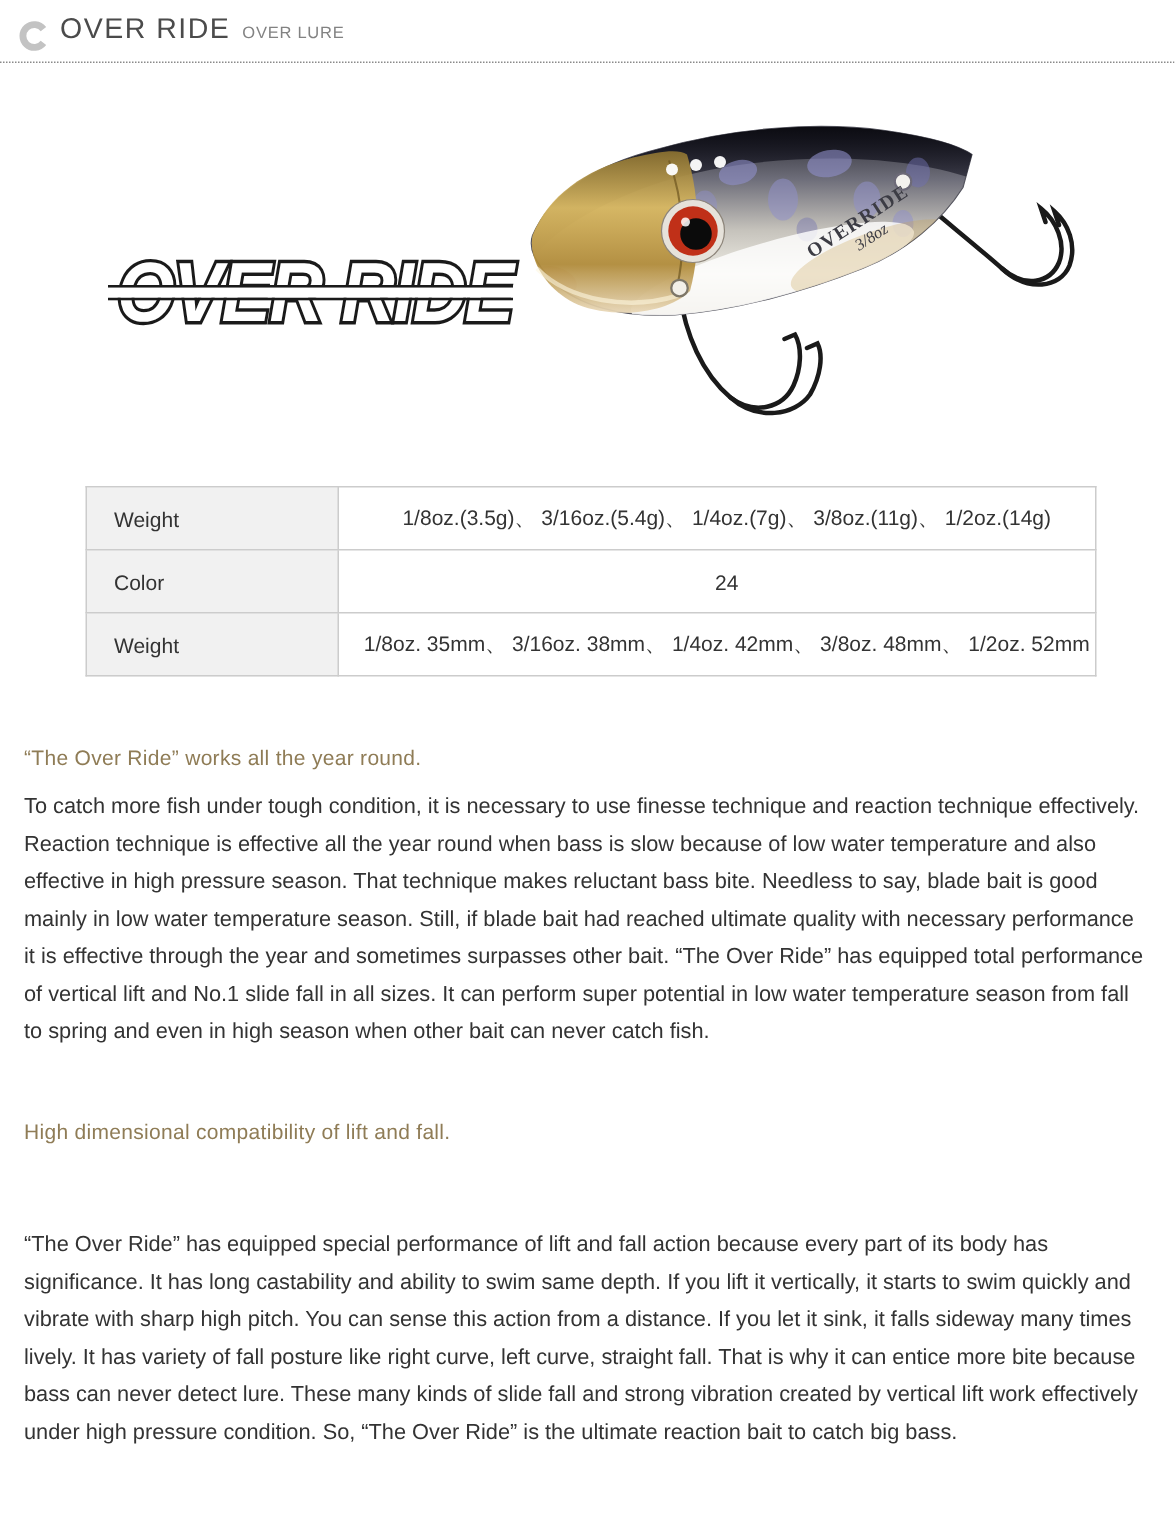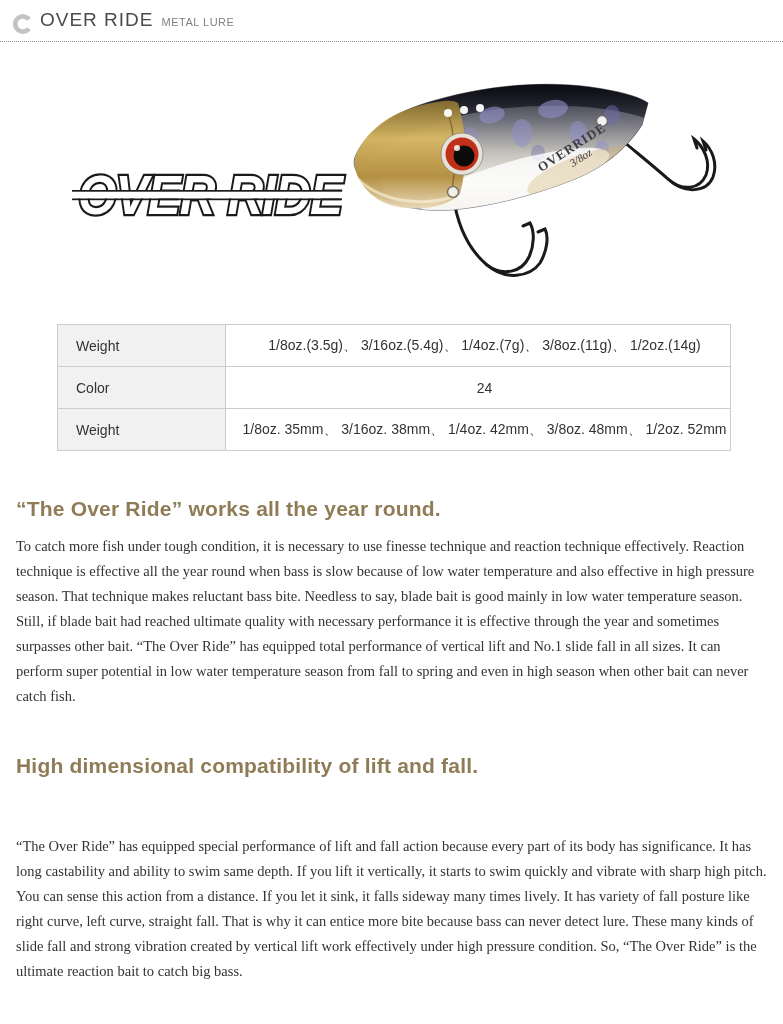--- a/index.html
+++ b/index.html
@@ -37,38 +37,38 @@
     font-weight:400;text-align:left;vertical-align:middle;
     height:42px;box-sizing:border-box;
   }
   .spec-table th{
     background:var(--table-label-bg,#f1f1f1);width:168px;padding:0 0 0 18px;
   }
   .spec-table td{background:#ffffff;padding:0 0 0 13px;text-align:center;}
   
   .copy{margin:0 16px;}
   .copy h2{
-    font-size:21px;font-weight:700;color:var(--accent,#8f7c56);
+    font-size:14px;font-weight:400;color:var(--accent,#8f7c56);
     margin:46px 0 13px 0;letter-spacing:.2px;
   }
   .copy h2.second{margin-top:45px;}
   .copy p{
-    font-size:14.5px;line-height:25px;margin:0;color:var(--body-color,#333333);font-family:Liberation Serif, serif;
+    font-size:14.5px;line-height:25px;margin:0;color:var(--body-color,#333333);
   }
   .copy p.gap{margin-top:56px;}
 </style>
 </head>
 <body style="--accent: #8f7c56; --body-color: #333333; --title-color: #4b4b4b; --subtitle-color: #828282; --table-border: #cccccc; --table-label-bg: #f1f1f1;">
 
 <header class="page-header">
   <svg class="c-icon" width="22" height="22" viewBox="0 0 24 24">
     <path d="M 18.5,7 A 8.3,8.3 0 1 0 18.5,17" fill="none" stroke="#c3c3c3" stroke-width="5"></path>
   </svg>
   <span class="title">OVER RIDE</span>
-  <span class="subtitle">METAL LURE</span>
+  <span class="subtitle">OVER LURE</span>
 </header>
 <div class="dotted-divider"></div>
 
 <section class="hero">
 
   <svg class="logo-svg" width="280" height="92" viewBox="0 0 280 92">
     <g>
       <text x="140" y="62" text-anchor="middle" font-size="56" font-weight="bold" font-style="italic" font-family="Liberation Sans, sans-serif" textLength="264" lengthAdjust="spacingAndGlyphs" fill="#ffffff" stroke="#1a1a1a" stroke-width="4.5" paint-order="stroke" letter-spacing="-1">OVER RIDE</text>
       <rect x="2" y="39" width="270" height="7.5" fill="#ffffff"></rect>
       <rect x="2" y="38" width="270" height="1.7" fill="#1a1a1a"></rect>

